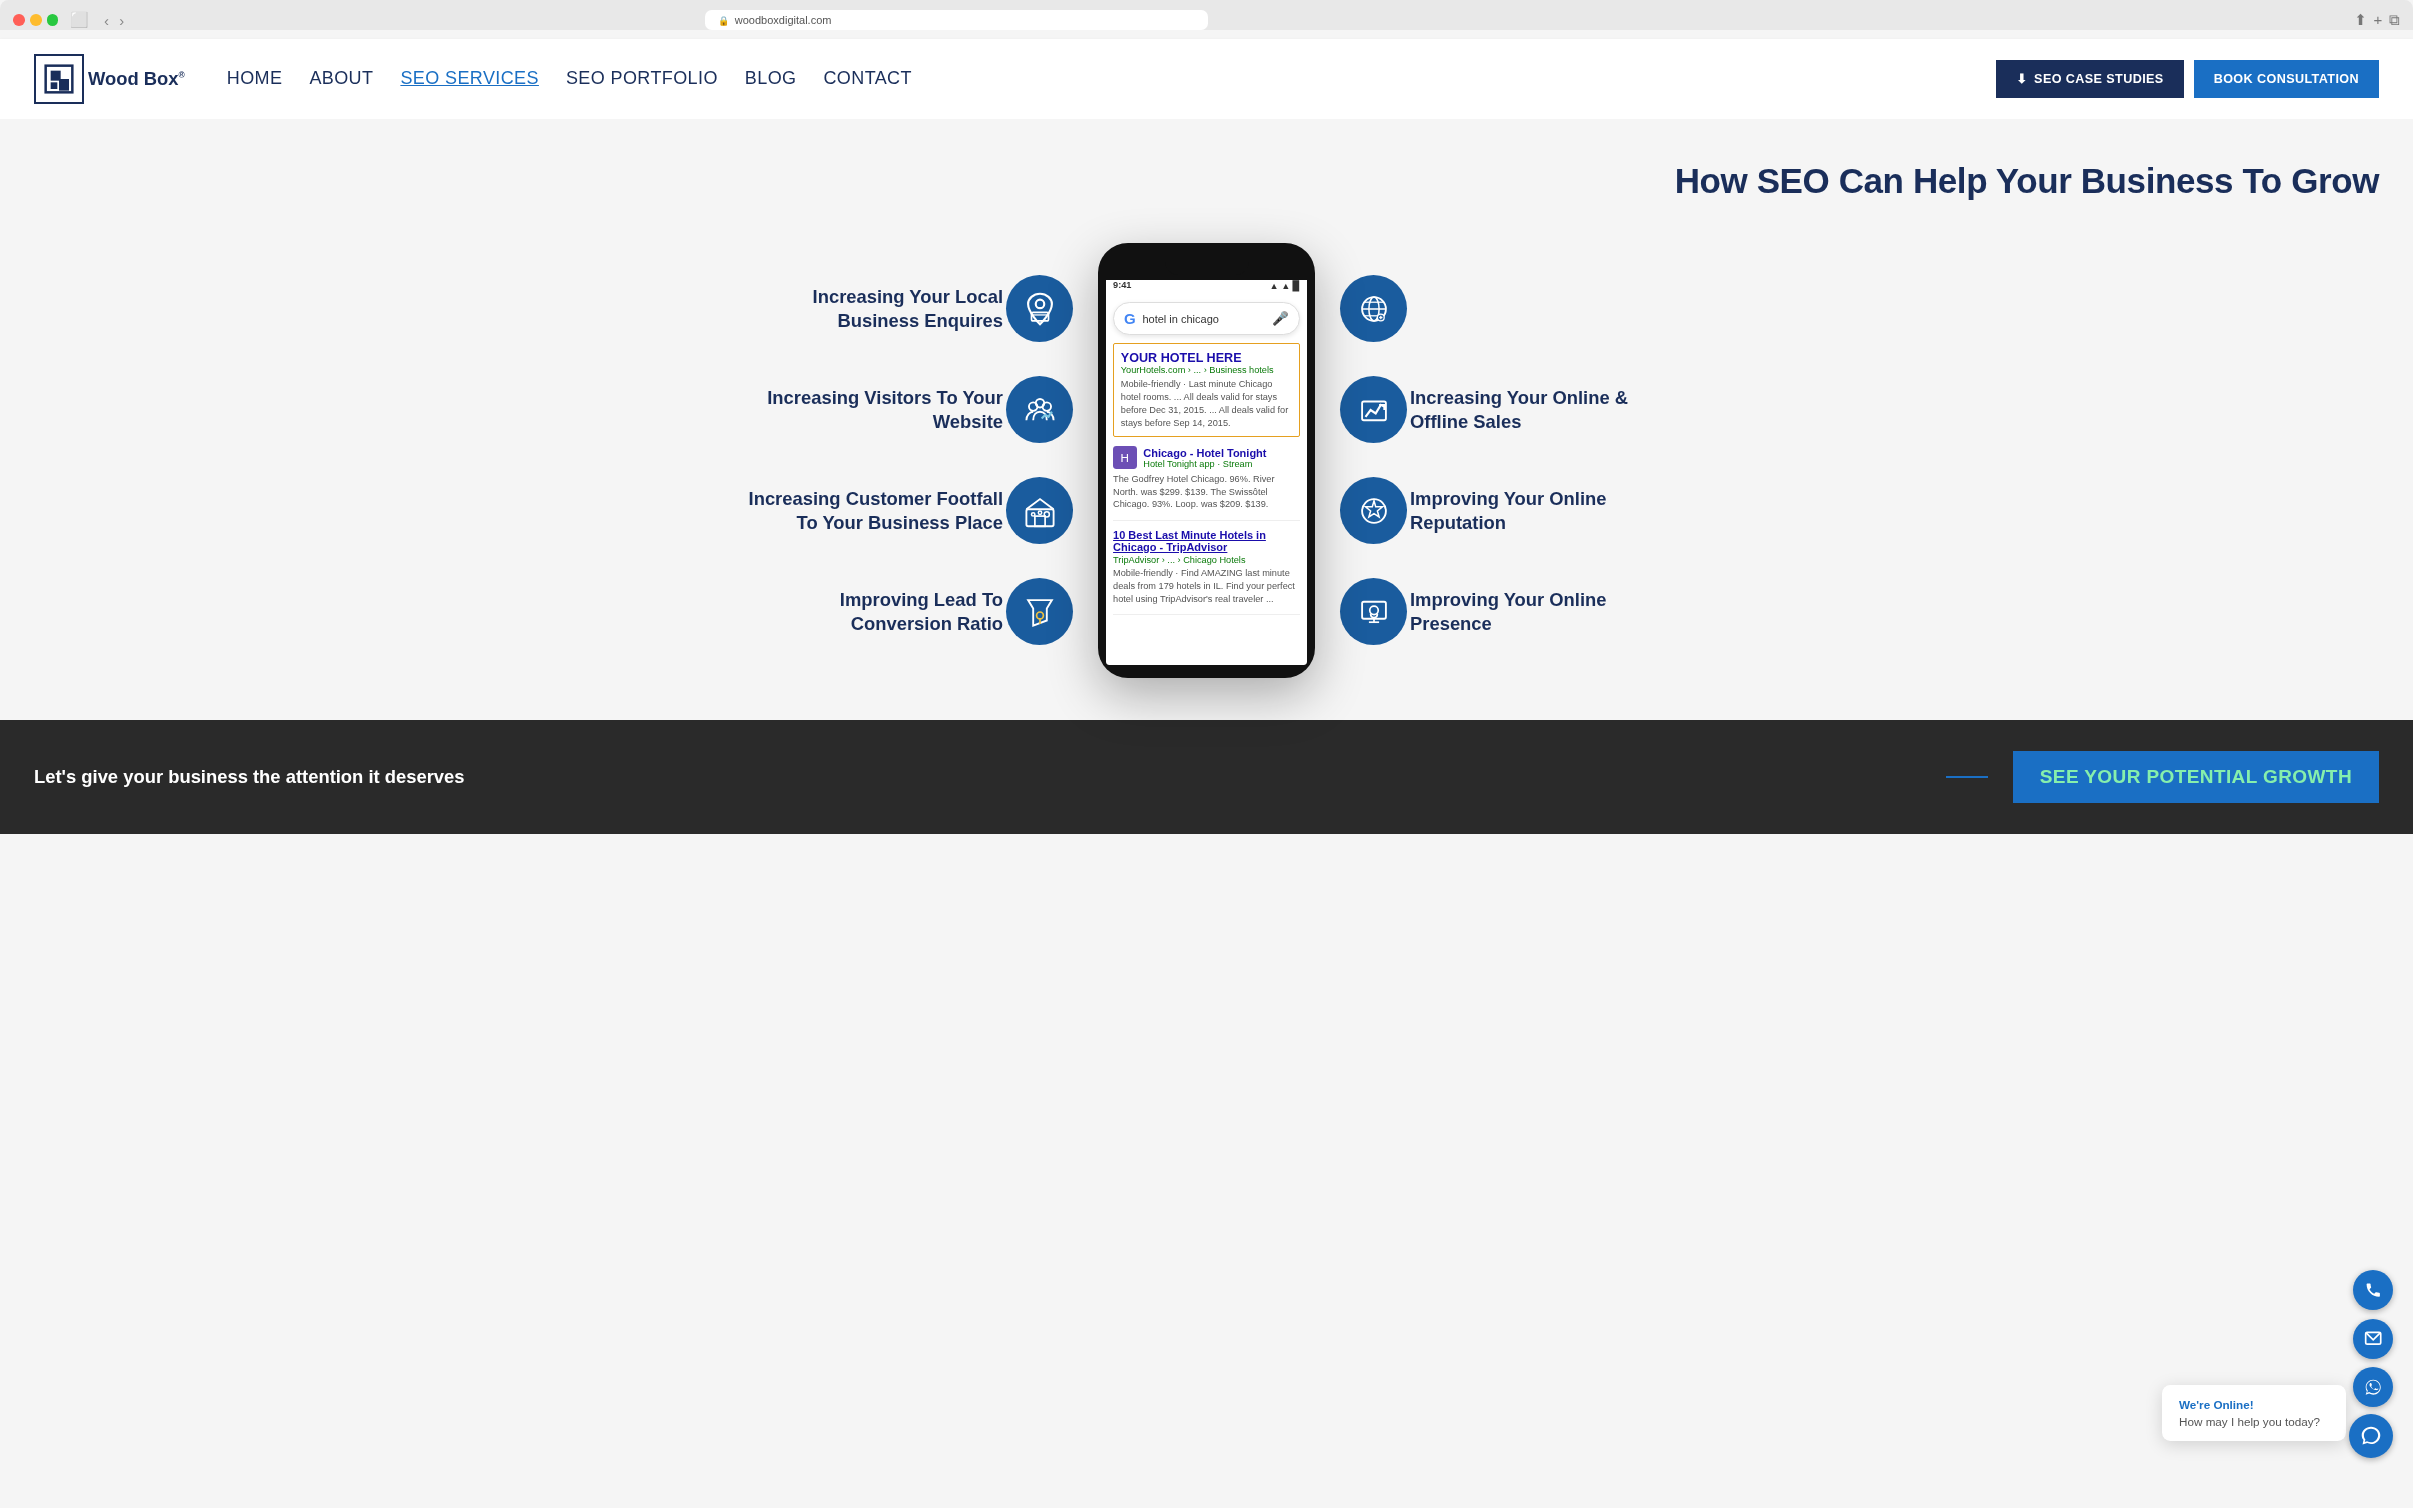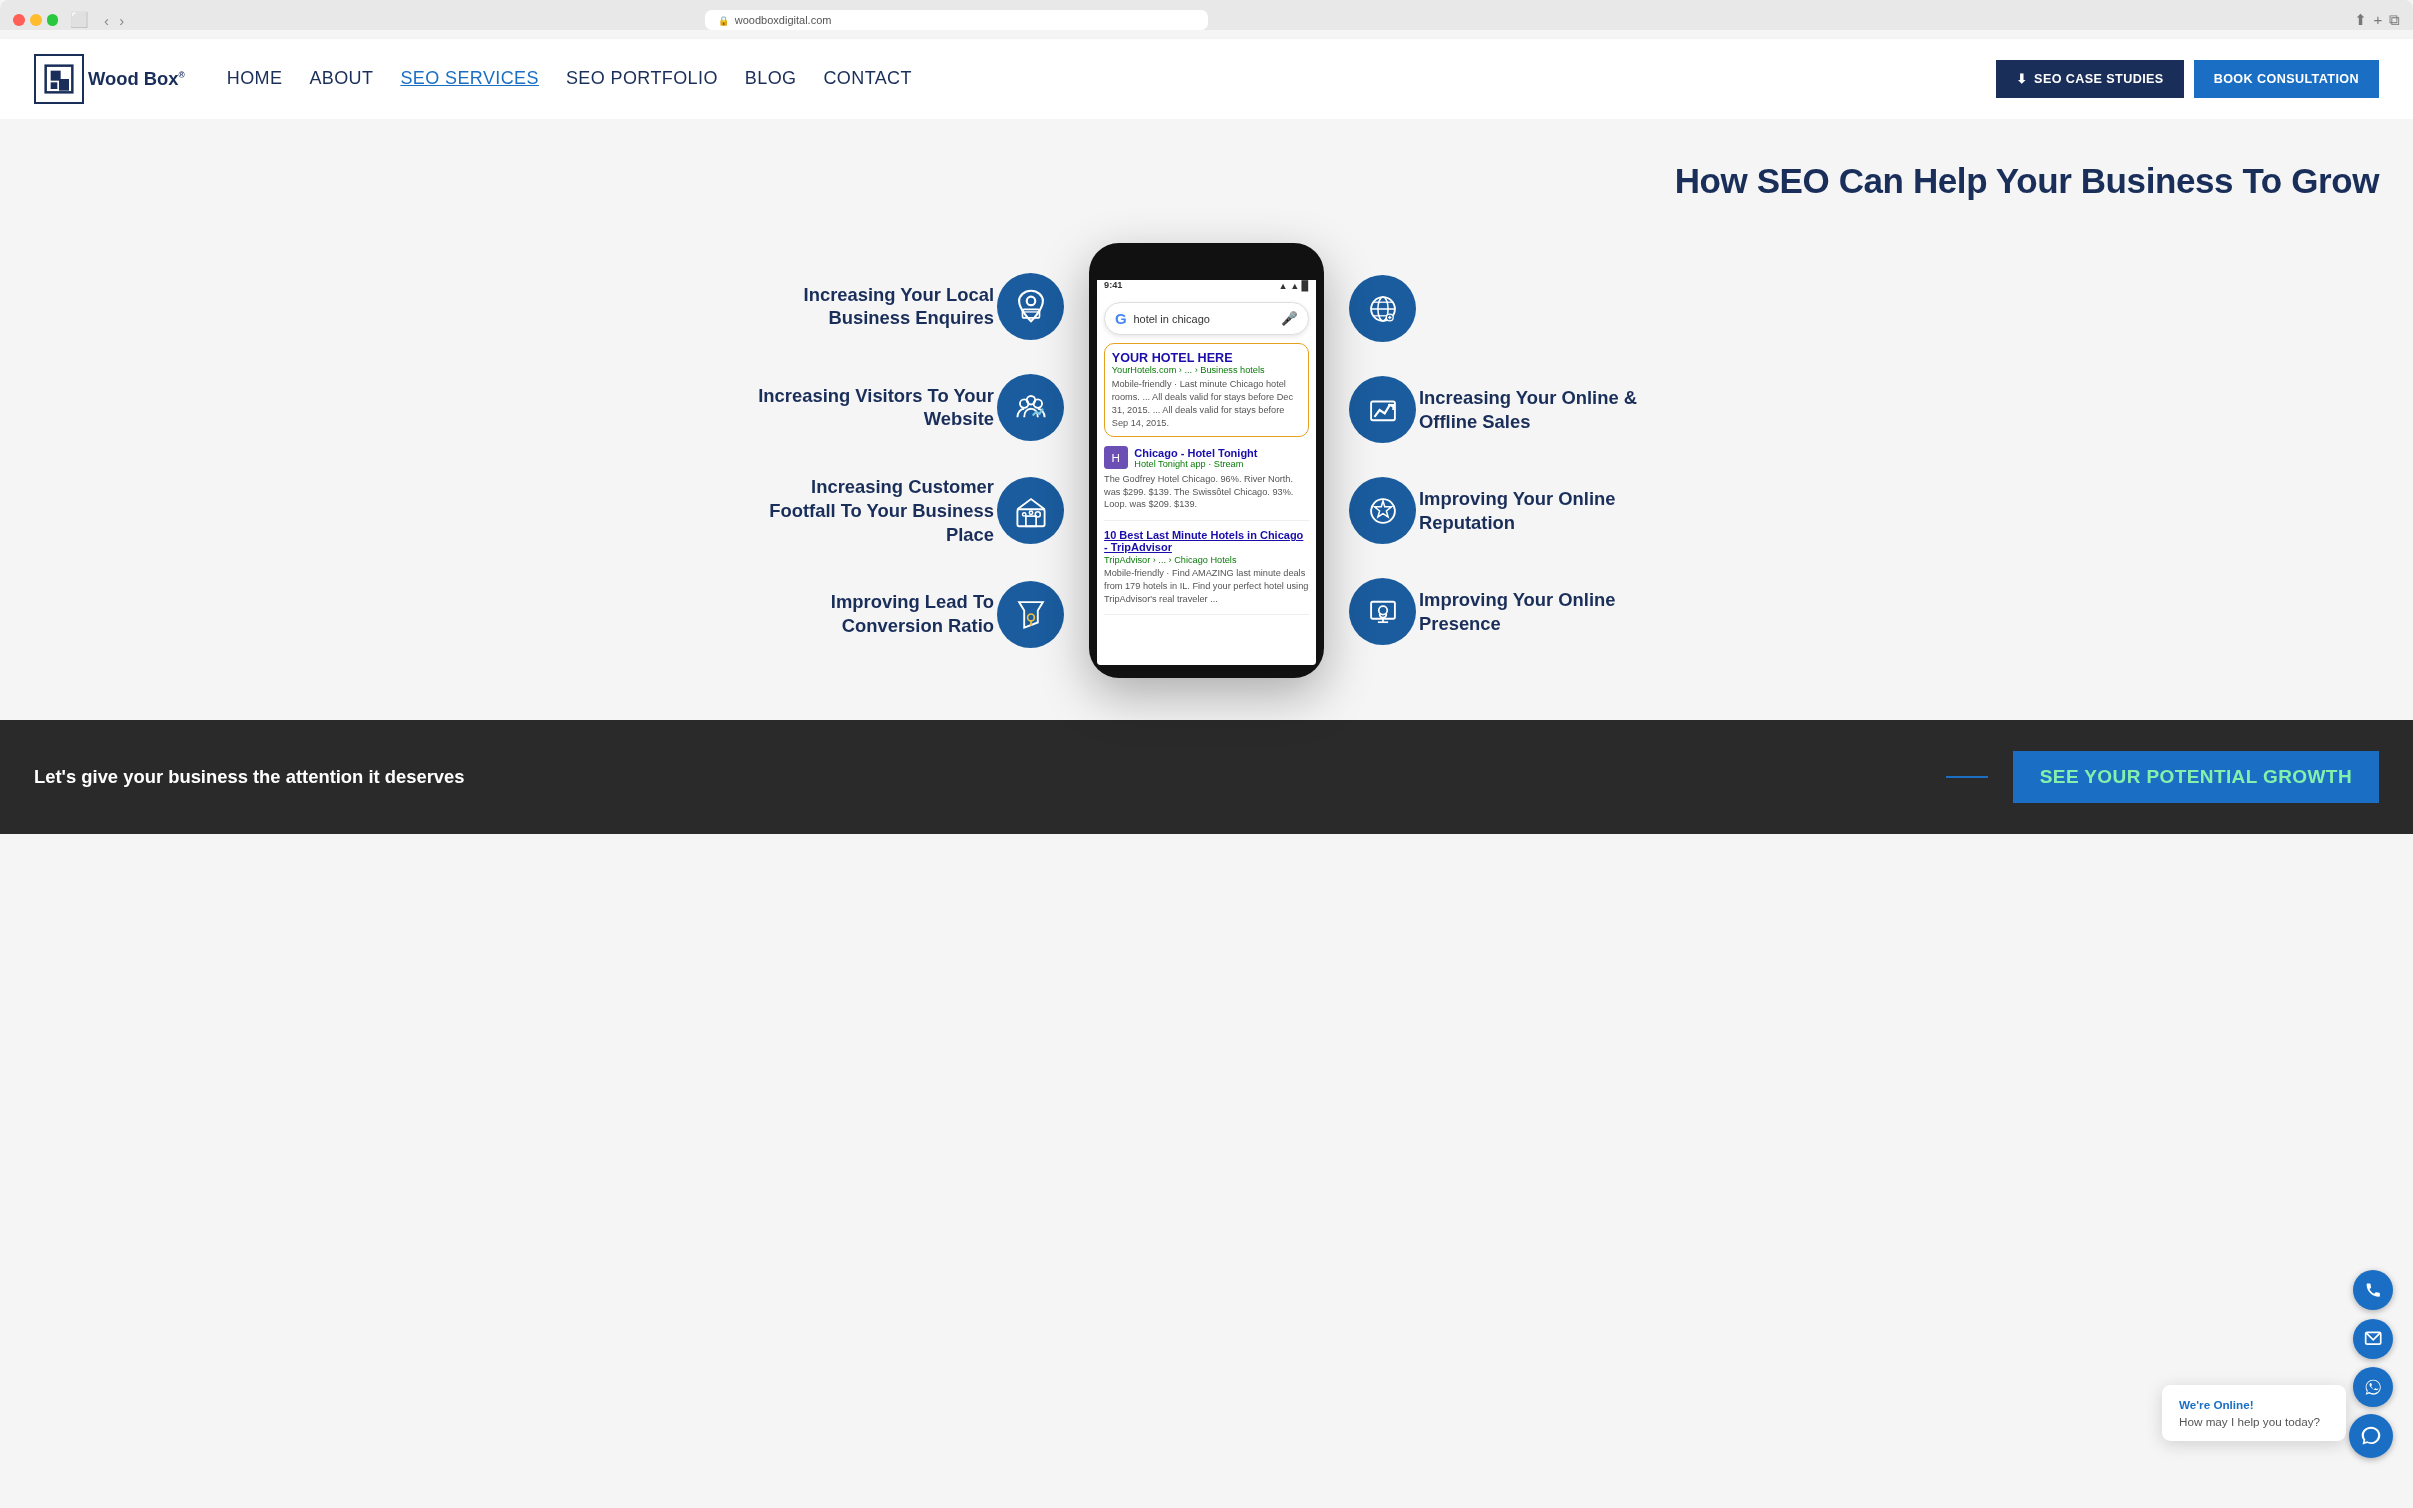--- a/index.html
+++ b/index.html
@@ -114,21 +114,21 @@
     }
     .feature-text { font-size: 18.4px; font-weight: 600; color: #1a2e5a; line-height: 1.3; }
 
     
     .phone-center {
       display: flex;
       justify-content: center;
       align-items: center;
     }
     .phone-mockup {
-      width: 235px;
+      width: 217px;
       background: #111;
       border-radius: 30px;
       padding: 13.4px 8.4px;
       box-shadow: 0 17px 50px rgba(0,0,0,0.3);
       position: relative;
     }
     .phone-notch {
       width: 84px; height: 18.4px; background: #111;
       border-radius: 0 0 13.4px 13.4px;
       margin: 0 auto 5px;
@@ -151,21 +151,21 @@
       margin: 8.4px 6.7px; padding: 6.7px 10px;
       box-shadow: 0 1.7px 5px rgba(0,0,0,0.1);
     }
     .google-g { font-size: 15px; font-weight: 900; color: #4285f4; }
     .search-text { flex: 1; font-size: 11px; color: #333; }
     .mic-icon { color: #4285f4; font-size: 13.4px; }
 
     .search-results { padding: 0 6.7px 6.7px; }
 
     .top-result {
-      border: 1.7px solid #e5a020; border-radius: 10px; padding: 6.7px; margin-bottom: 8.4px;
+      border: 1.7px solid #e5a020; border-radius: 2px; padding: 6.7px; margin-bottom: 8.4px;
     }
     .result-title { font-size: 12.6px; font-weight: 700; color: #1a0dab; }
     .result-url { font-size: 9.2px; color: #0a7a0a; margin-bottom: 3.4px; }
     .result-snippet { font-size: 9.2px; color: #545454; line-height: 1.4; }
     .result-item { margin-bottom: 8.4px; padding-bottom: 8.4px; border-bottom: 0.8px solid #eee; }
     .hotel-result-header {
       display: flex; align-items: center; gap: 6.7px; margin-bottom: 3.4px;
     }
     .hotel-icon { width: 23.5px; height: 23.5px; background: #6c4fb5; border-radius: 3.4px; display: flex; align-items: center; justify-content: center; color: white; font-size: 11.7px; }
     .hotel-title { font-size: 11px; font-weight: 600; color: #1a0dab; }

